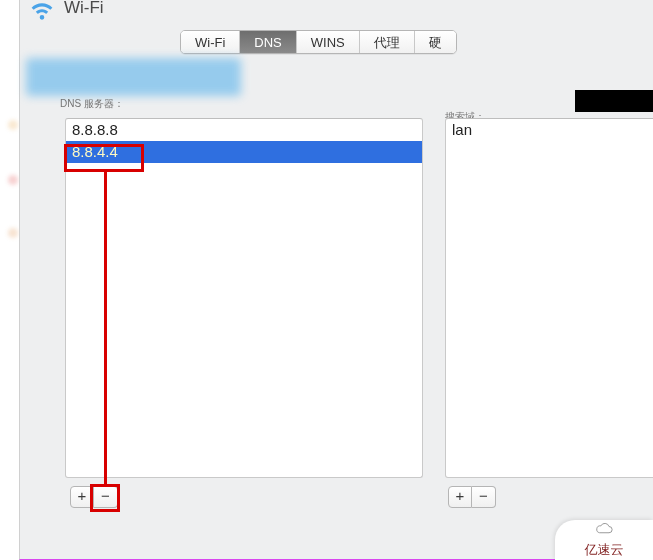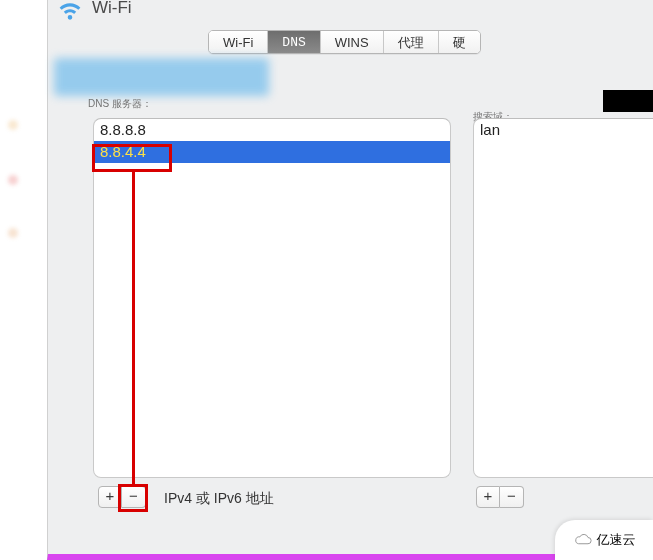--- a/index.html
+++ b/index.html
@@ -11,22 +11,21 @@
       background: #fff;
       position: relative;
       overflow: hidden;
     }
     .sheet {
       position: absolute;
       left: 19px; top: 0;
       right: 0; bottom: 0;
       background: #eeeff0;
       border-left: 1px solid #d0d0d0;
-      border-bottom: 6px solid #d946ef;
-      margin-left: 28px;
+      border-bottom: 1px solid #d946ef;
     }
     .header-wifi {
       position: absolute;
       left: 8px; top: -6px;
       display: flex;
       align-items: center;
       gap: 8px;
       color: #4a4a4a;
       font-size: 17px;
       font-weight: 400;
@@ -49,21 +48,20 @@
       background: linear-gradient(#ffffff,#f1f1f1);
       color: #333;
       font-size: 13px;
       line-height: 17px;
       white-space: nowrap;
     }
     .tabbar .tab:last-child { border-right: none; }
     .tabbar .tab.active {
       background: linear-gradient(#6e6e6e,#8a8a8a);
       color: #fff;
-      font-family: Liberation Mono, monospace;
     }
     .blurred-sel {
       position: absolute;
       left: 6px; top: 58px;
       width: 215px; height: 38px;
       background: #68b9ec;
       border-radius: 3px;
       filter: blur(5px);
       opacity: 0.65;
     }
@@ -75,34 +73,34 @@
     .label.dns { left: 40px; top: 97px; }
     .label.search { left: 425px; top: 110px; }
     .black-blob {
       position:absolute; left:555px; top:90px; width:98px; height:22px; background:#000;
     }
     .listbox {
       position: absolute;
       background: #fff;
       border: 1px solid #c9c9c9;
       border-top: 1px solid #bdbdbd;
-      border-radius: 8px;
+      border-radius: 3px;
       overflow: hidden;
     }
     .listbox.dns-list { left: 45px; top: 118px; width: 358px; height: 360px; }
     .listbox.search-list { left: 425px; top: 118px; width: 228px; height: 360px; }
     .listbox .row {
       padding: 2px 6px 3px 6px;
       font-size: 15px;
       color: #222;
       white-space: nowrap;
     }
     .listbox .row.selected {
       background: #2f6fe0;
-      color: #fde047;
+      color: #fef9c3;
     }
     .btnrow {
       position: absolute;
       top: 486px;
       display: flex;
       gap: 0;
     }
     .btnrow.dns-btns { left: 50px; }
     .btnrow.search-btns { left: 428px; }
     .sqbtn {
@@ -146,21 +144,21 @@
     
     .watermark {
       position: absolute;
       right: 0; bottom: 0;
       width: 98px; height: 40px;
       background: #fff;
       border-top-left-radius: 20px;
       box-shadow: -1px -1px 4px rgba(0,0,0,0.1);
       display:flex; align-items:center; justify-content:center;
       gap:4px;
-      color:#000000; font-size:13px;
+      color:#7f1d1d; font-size:13px;flex-direction:column;
     }
     .watermark svg { width:20px; height:16px; }
   </style>
 </head>
 <body>
 
 <div class="bg-dot d1"></div>
 <div class="bg-dot d2"></div>
 <div class="bg-dot d3"></div>
 
@@ -195,21 +193,20 @@
   </div>
 
   <div class="listbox search-list">
     <div class="row">lan</div>
   </div>
 
   <div class="btnrow dns-btns">
     <div class="sqbtn">+</div>
     <div class="sqbtn">−</div>
   </div>
-  <div class="hint">IPv4 或 IPv6 地址</div>
 
   <div class="btnrow search-btns">
     <div class="sqbtn">+</div>
     <div class="sqbtn">−</div>
   </div>
 
   <div class="anno-box a1"></div>
   <div class="anno-line"></div>
   <div class="anno-box a2"></div>
 

